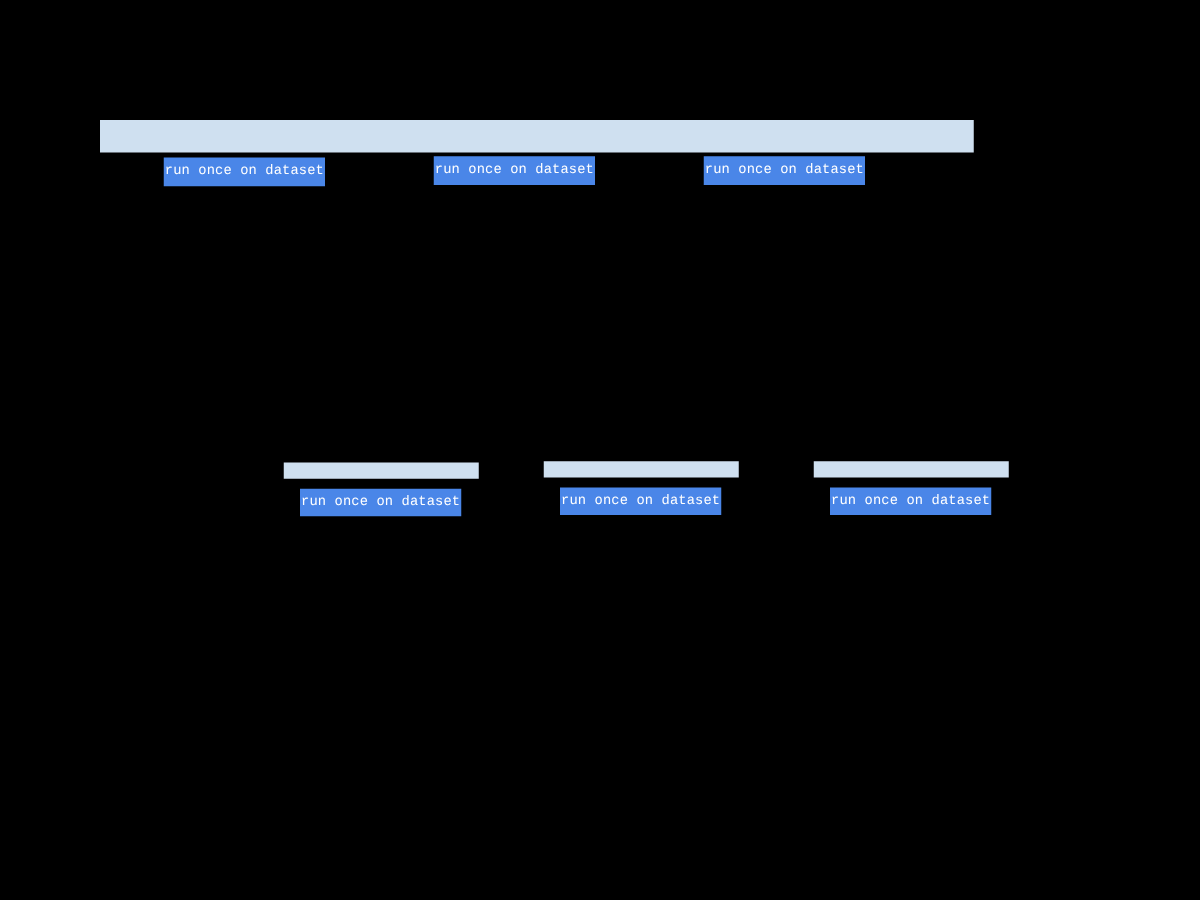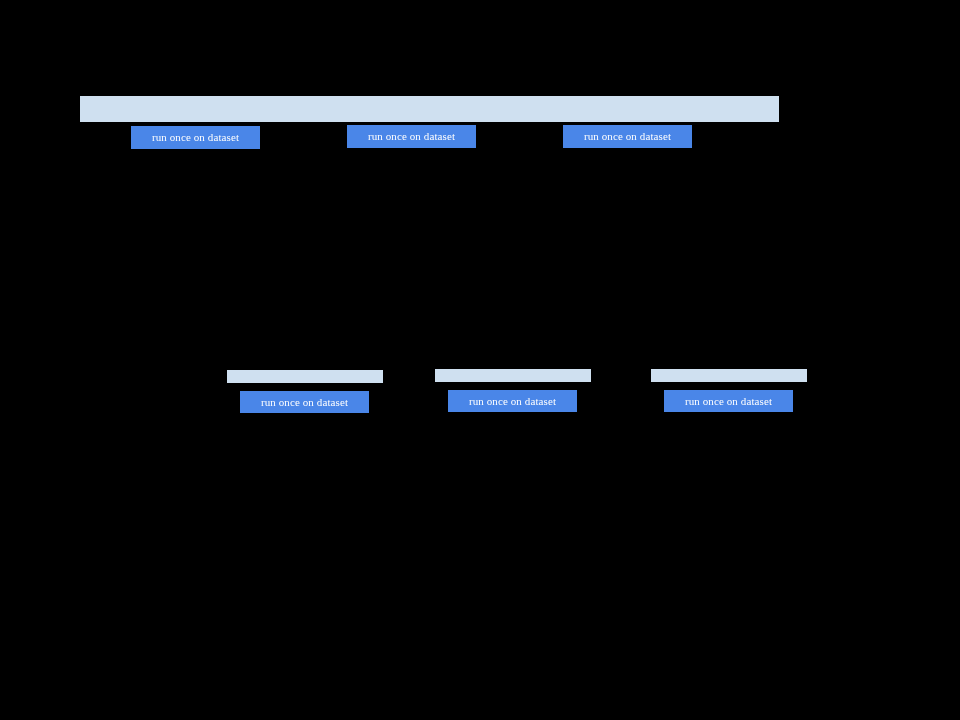--- a/index.html
+++ b/index.html
@@ -21,21 +21,21 @@
     position: absolute;
     background: #cfe0f0;
     box-sizing: border-box;
   }
 
   
   .run-button {
     position: absolute;
     background: #4a86e8;
     color: #ffffff;
-    font-family: Liberation Serif, serif;
+    font-family: Liberation Mono, monospace;
     font-size: 11px;
     line-height: 1;
     letter-spacing: 0.1px;
     display: flex;
     align-items: center;
     justify-content: center;
     text-align: center;
     border: 0;
     box-sizing: border-box;
     cursor: pointer;

